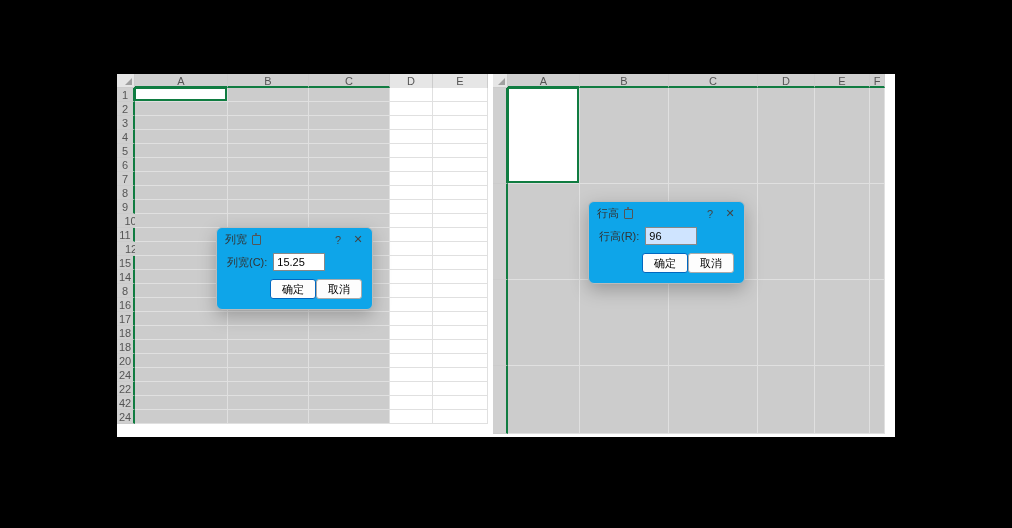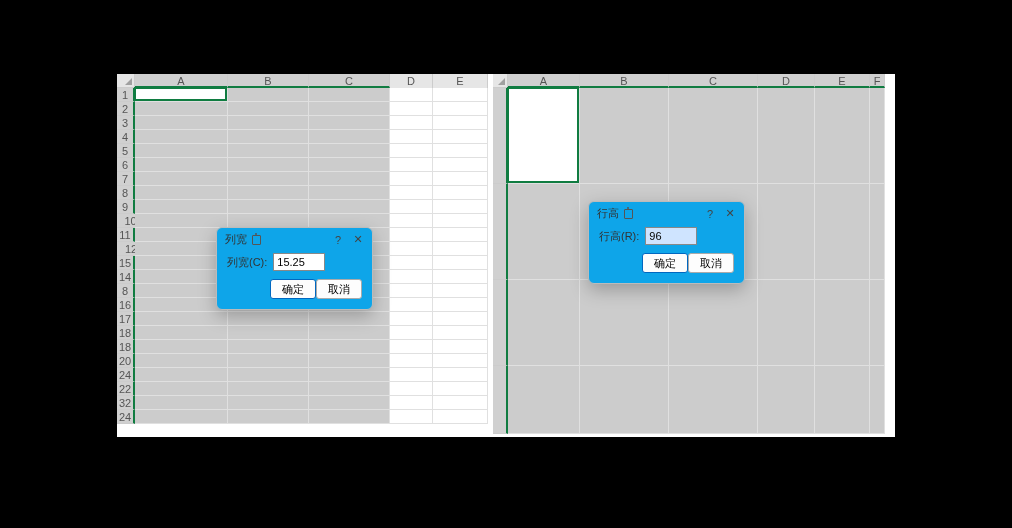--- a/index.html
+++ b/index.html
@@ -216,21 +216,21 @@
           <div class="row-h sel" style="width: 18px; height: 14px; line-height: 14px;">15</div>
           <div class="row-h sel" style="width: 18px; height: 14px; line-height: 14px;">14</div>
           <div class="row-h sel" style="width: 18px; height: 14px; line-height: 14px;">8</div>
           <div class="row-h sel" style="width: 18px; height: 14px; line-height: 14px;">16</div>
           <div class="row-h sel" style="width: 18px; height: 14px; line-height: 14px;">17</div>
           <div class="row-h sel" style="width: 18px; height: 14px; line-height: 14px;">18</div>
           <div class="row-h sel" style="width: 18px; height: 14px; line-height: 14px;">18</div>
           <div class="row-h sel" style="width: 18px; height: 14px; line-height: 14px;">20</div>
           <div class="row-h sel" style="width: 18px; height: 14px; line-height: 14px;">24</div>
           <div class="row-h sel" style="width: 18px; height: 14px; line-height: 14px;">22</div>
-          <div class="row-h sel" style="width: 18px; height: 14px; line-height: 14px;">32</div>
+          <div class="row-h sel" style="width: 18px; height: 14px; line-height: 14px;">42</div>
           <div class="row-h sel" style="width: 18px; height: 14px; line-height: 14px;">24</div>
         </div>
         <div class="cells" style="left: 18px; top: 14px;">
           <div class="cell sel" style="left: 0px; top: 0px; width: 93px; height: 14px;"></div>
           <div class="cell sel" style="left: 0px; top: 14px; width: 93px; height: 14px;"></div>
           <div class="cell sel" style="left: 0px; top: 28px; width: 93px; height: 14px;"></div>
           <div class="cell sel" style="left: 0px; top: 42px; width: 93px; height: 14px;"></div>
           <div class="cell sel" style="left: 0px; top: 56px; width: 93px; height: 14px;"></div>
           <div class="cell sel" style="left: 0px; top: 70px; width: 93px; height: 14px;"></div>
           <div class="cell sel" style="left: 0px; top: 84px; width: 93px; height: 14px;"></div>

